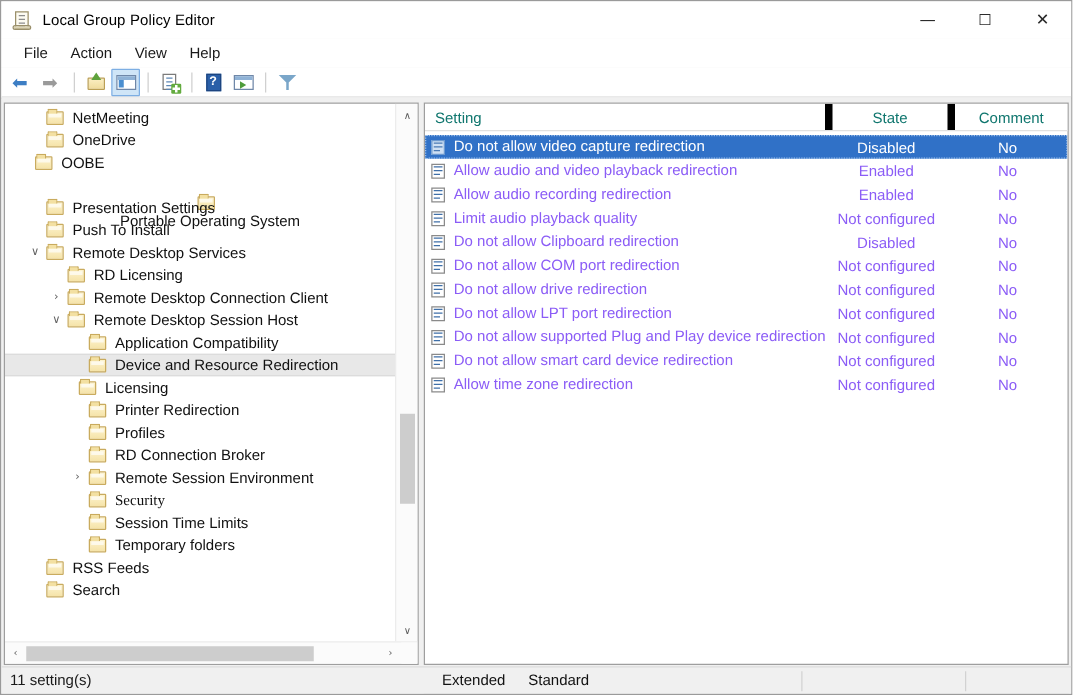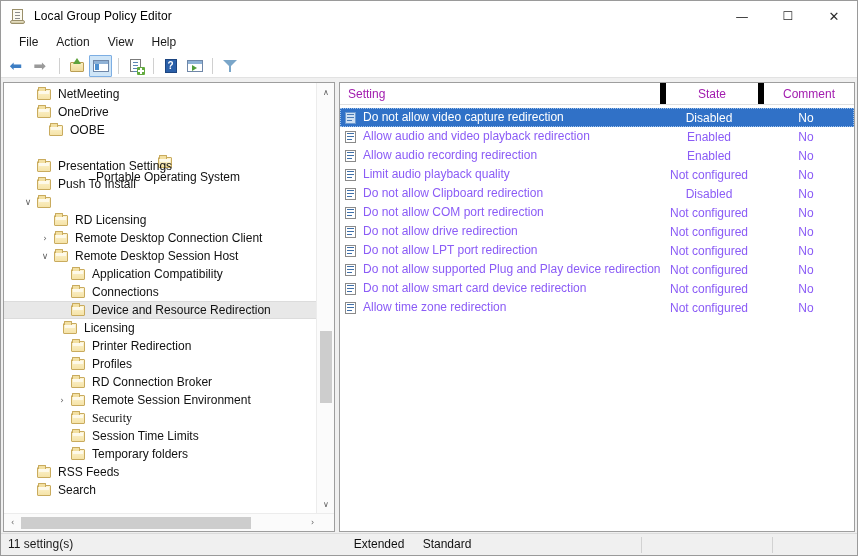--- a/index.html
+++ b/index.html
@@ -209,21 +209,21 @@
   }
   .lv-header {
     height: 22px;
     background: #ffffff;
     border-bottom: 1px solid #e0e0e0;
     display: flex; align-items: stretch;
     flex: none;
   }
   .lv-col {
     display: flex; align-items: center;
-    font-size: 12px; color: #a21caf;
+    font-size: 12px; color: #0f766e;
     position: relative;
   }
   .lv-col + .lv-col { border-left: 6px solid #000000; }
   .lv-col.c-setting { width: 320px; padding-left: 8px; justify-content: flex-start; }
   .lv-col.c-state   { width: 98px; justify-content: center; }
   .lv-col.c-comment { width: 96px; justify-content: center; }
 
   .lv-body {
     flex: 1 1 auto;
     position: relative;
@@ -536,21 +536,21 @@
               </span>
               <span class="tw-label">NetMeeting</span>
             </div>
             <div class="tree-row" style="padding-left: 16px;">
               <span class="tw-chev"></span>
               <span class="tw-folder">
                 <span class="folder"></span>
               </span>
               <span class="tw-label">OneDrive</span>
             </div>
-            <div class="tree-row" style="padding-left: 28px;">
+            <div class="tree-row" style="padding-left: 7px;">
               <span class="tw-chev"></span>
               <span class="tw-folder">
                 <span class="folder"></span>
               </span>
               <span class="tw-label">OOBE</span>
             </div>
             <div class="tree-row" style="padding-left: 16px; flex-direction: column;">
               <span class="tw-chev"></span>
               <span class="tw-folder">
                 <span class="folder"></span>
@@ -569,20 +569,21 @@
               <span class="tw-folder">
                 <span class="folder"></span>
               </span>
               <span class="tw-label">Push To Install</span>
             </div>
             <div class="tree-row" style="padding-left: 16px;">
               <span class="tw-chev">∨</span>
               <span class="tw-folder">
                 <span class="folder"></span>
               </span>
+              <span class="tw-label">Remote Desktop Services</span>
             </div>
             <div class="tree-row" style="padding-left: 33px;">
               <span class="tw-chev"></span>
               <span class="tw-folder">
                 <span class="folder"></span>
               </span>
               <span class="tw-label">RD Licensing</span>
             </div>
             <div class="tree-row" style="padding-left: 33px;">
               <span class="tw-chev">›</span>
@@ -597,27 +598,20 @@
                 <span class="folder"></span>
               </span>
               <span class="tw-label">Remote Desktop Session Host</span>
             </div>
             <div class="tree-row" style="padding-left: 50px;">
               <span class="tw-chev"></span>
               <span class="tw-folder">
                 <span class="folder"></span>
               </span>
               <span class="tw-label">Application Compatibility</span>
-            </div>
-            <div class="tree-row" style="padding-left: 50px;">
-              <span class="tw-chev"></span>
-              <span class="tw-folder">
-                <span class="folder"></span>
-              </span>
-              <span class="tw-label">Connections</span>
             </div>
             <div class="tree-row selected" style="padding-left: 50px;">
               <span class="tw-chev"></span>
               <span class="tw-folder">
                 <span class="folder"></span>
               </span>
               <span class="tw-label">Device and Resource Redirection</span>
             </div>
             <div class="tree-row" style="padding-left: 42px;">
               <span class="tw-chev"></span>

